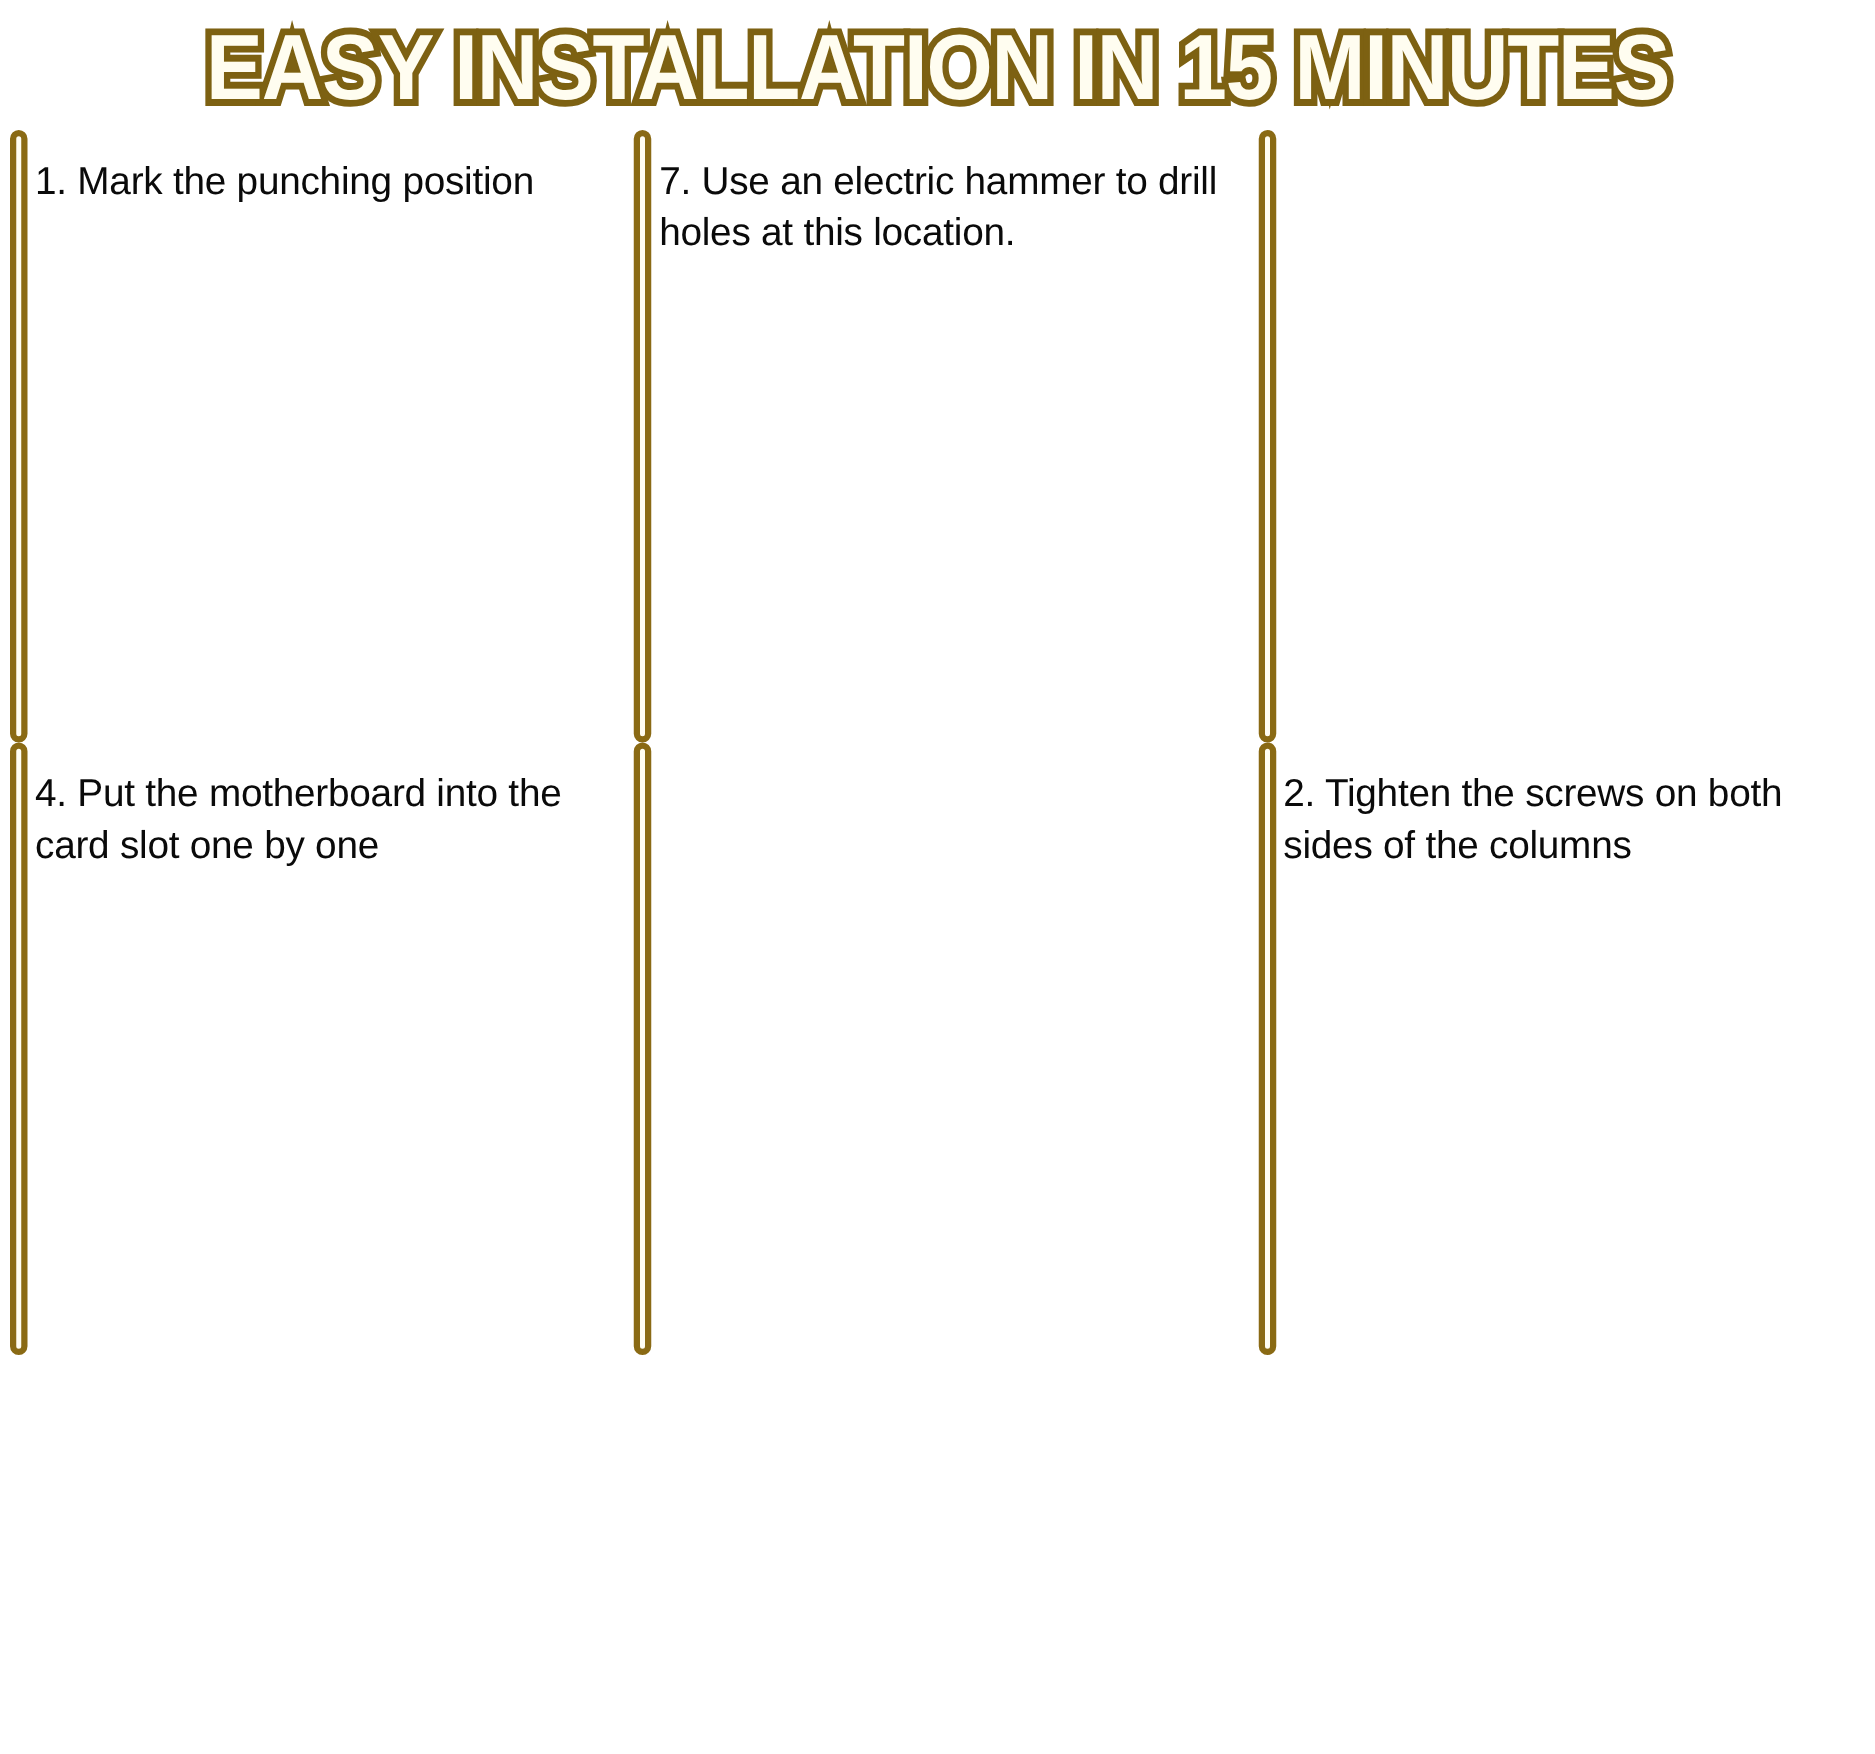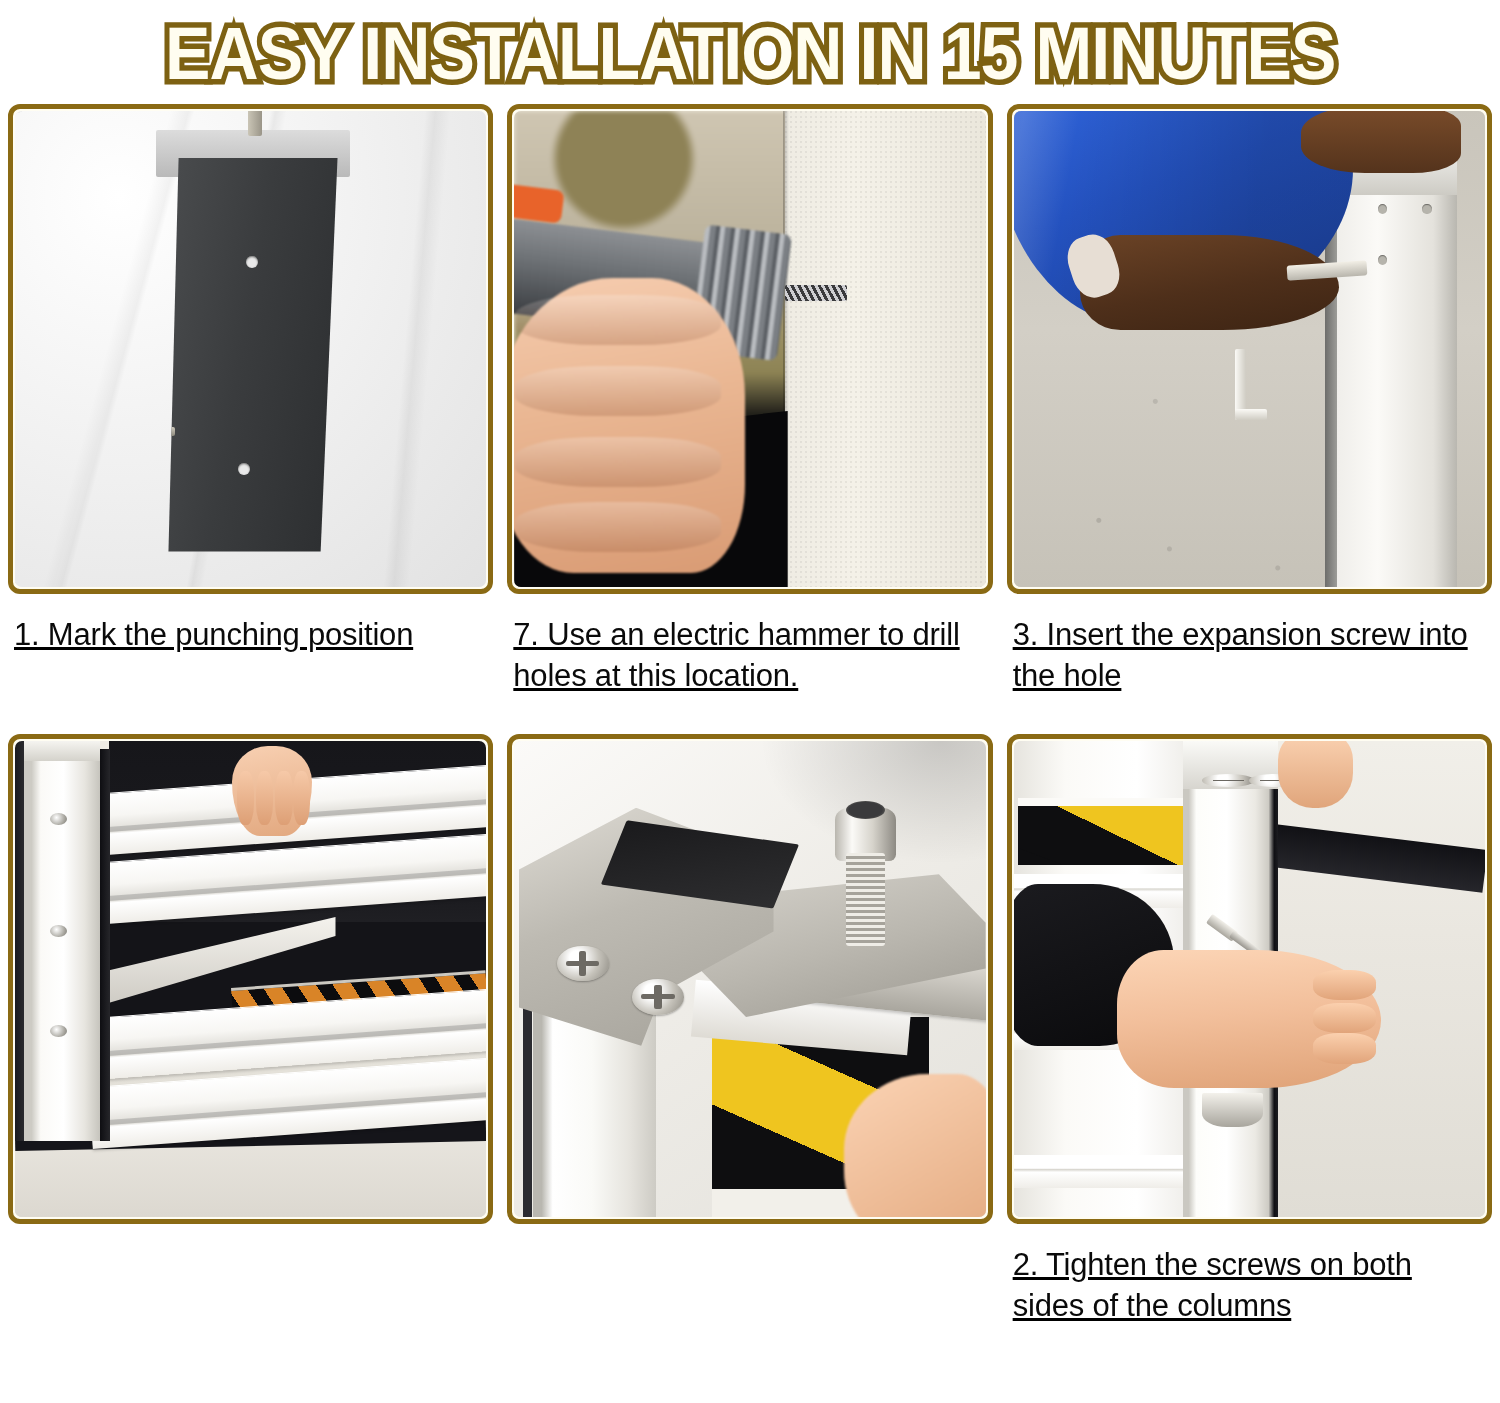--- a/index.html
+++ b/index.html
@@ -38,21 +38,21 @@
   }
 
   
   .grid {
     padding: 0 8px;
     display: grid;
     grid-template-columns: repeat(3, 1fr);
     column-gap: 14px;
     row-gap: 0px;
   }
-  .cell { display: flex; flex-direction: column; text-decoration: underline; }
+  .cell { display: flex; flex-direction: row; }
 
   .photo-frame {
     border: 5px solid #8a6a14;
     border-radius: 12px;
     padding: 2px;
     background: #fffdf2;
     overflow: hidden;
     height: 490px;
     position: relative;
   }
@@ -605,21 +605,20 @@
         <div class="p3-arm2"></div>
         <div class="p3-arm"></div>
         <div class="p3-cuff"></div>
         <div class="p3-tool"></div>
         <div class="p3-allen">
             <span class="v"></span>
             <span class="h"></span>
           </div>
       </div>
     </div>
-    <div class="caption">3. Insert the expansion screw into the hole</div>
   </div>
 
   <div class="cell row2">
     <div class="photo-frame">
       <div class="photo p4">
         <div class="p4-bg"></div>
         <div class="p4-dark"></div>
         <div class="p4-darkband"></div>
         <div class="p4-floor"></div>
         <div class="p4-baseboard"></div>
@@ -638,20 +637,21 @@
         <div class="p4-post">
           <span class="dkedge"></span>
           <span class="rail"></span>
           <span class="cap"></span>
           <span class="scr s1"></span>
           <span class="scr s2"></span>
           <span class="scr s3"></span>
         </div>
       </div>
     </div>
+    <div class="caption">4. Put the motherboard into the card slot one by one</div>
   </div>
 
   <div class="cell row2">
     <div class="photo-frame">
       <div class="photo p5">
         <div class="p5-bg"></div>
         <div class="p5-wallshadow"></div>
         <div class="p5-hazard"></div>
         <div class="p5-post">
             <span class="dkline"></span>

